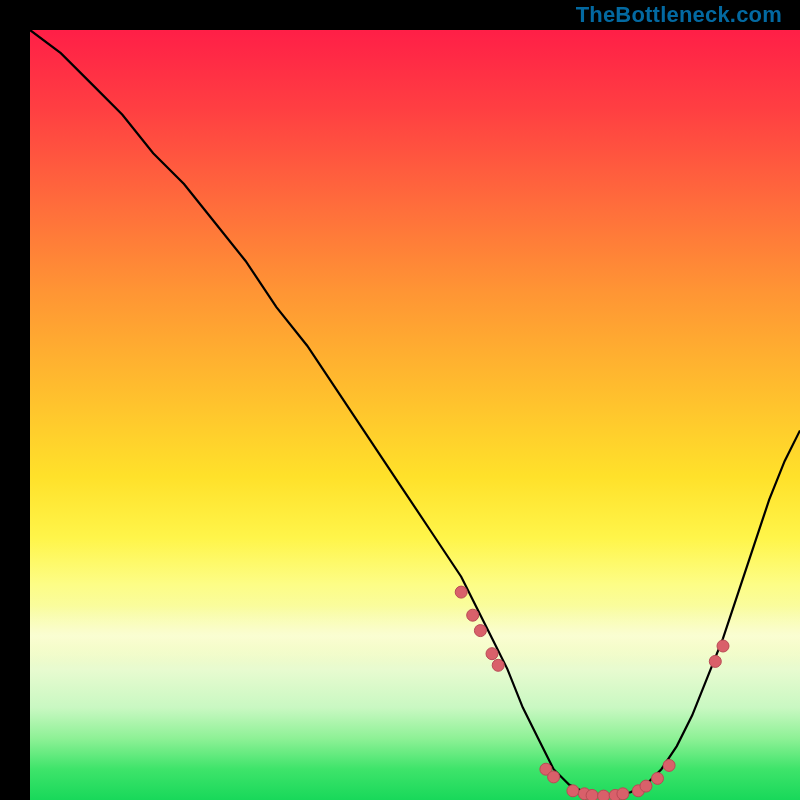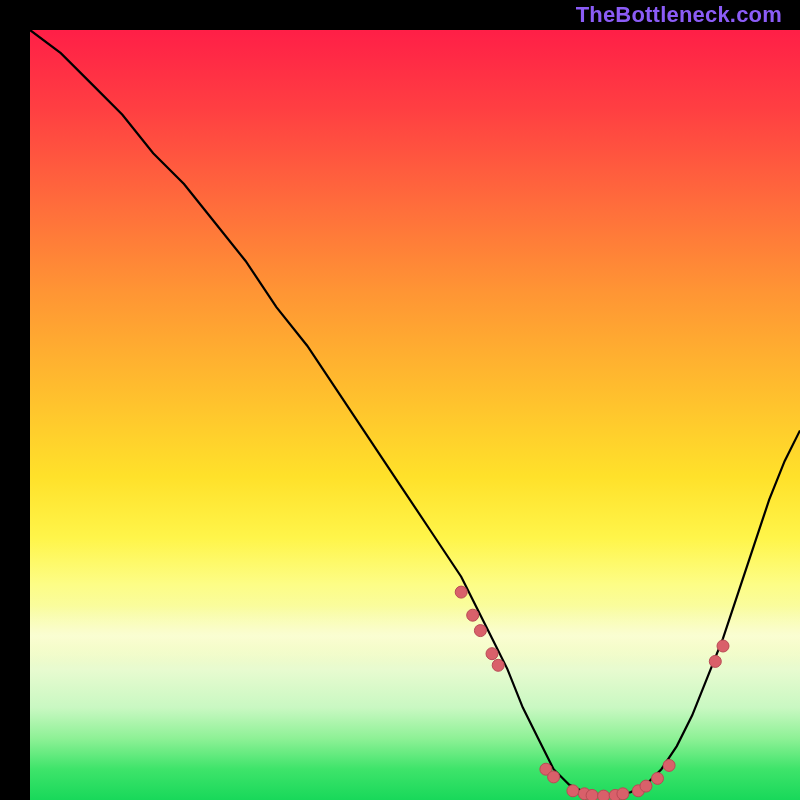--- a/index.html
+++ b/index.html
@@ -72,21 +72,21 @@
     position: absolute;
     left: 0;
     top: 0;
     width: 770px;
     height: 770px;
   }
   .watermark {
     position: absolute;
     top: 2px;
     right: 18px;
-    color: #8b5cf6;
+    color: #0369a1;
     font-size: 22px;
     font-weight: 600;
     letter-spacing: 0.2px;
     user-select: none;
   }
 </style>
 </head>
 <body>
 
 <div class="frame">

